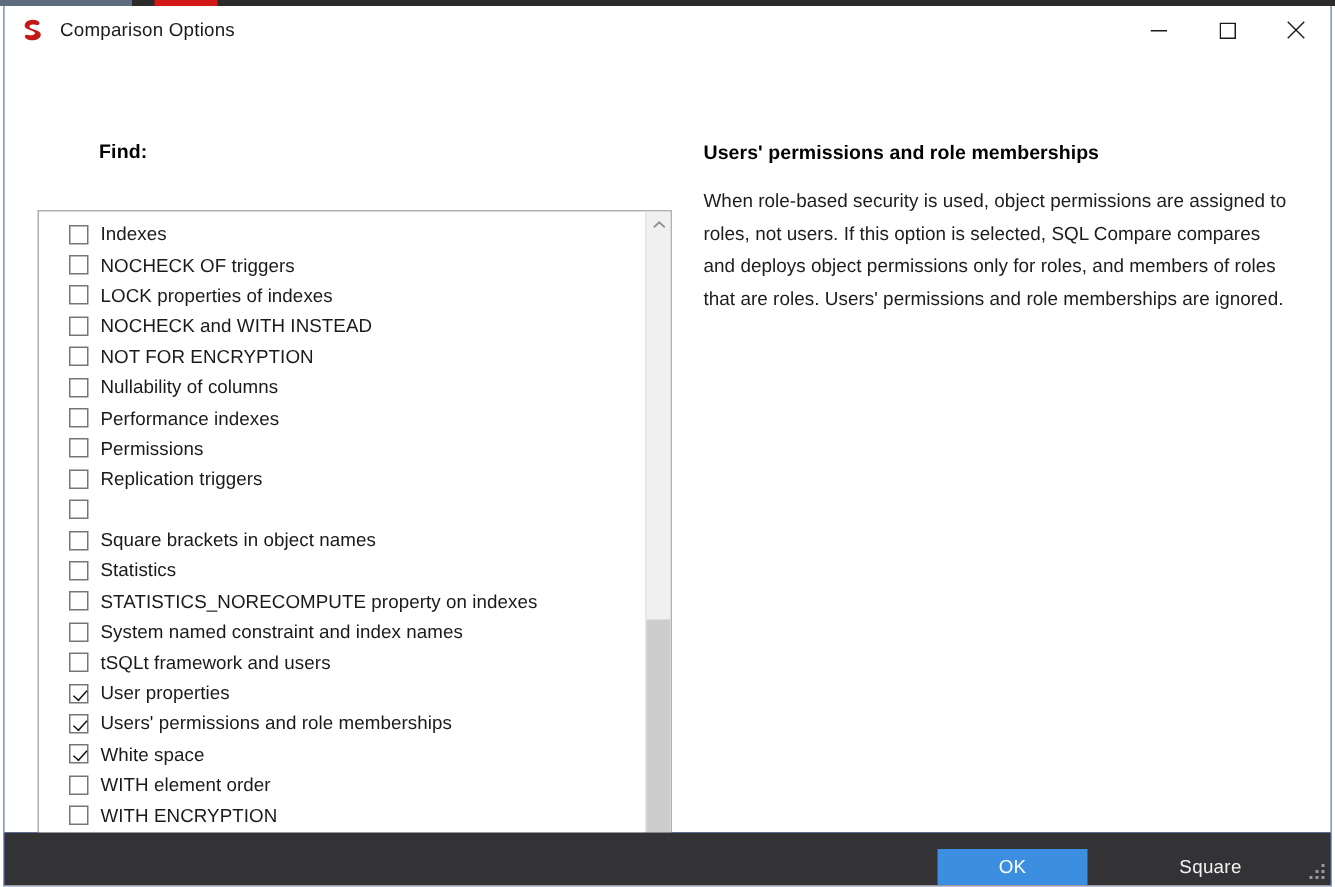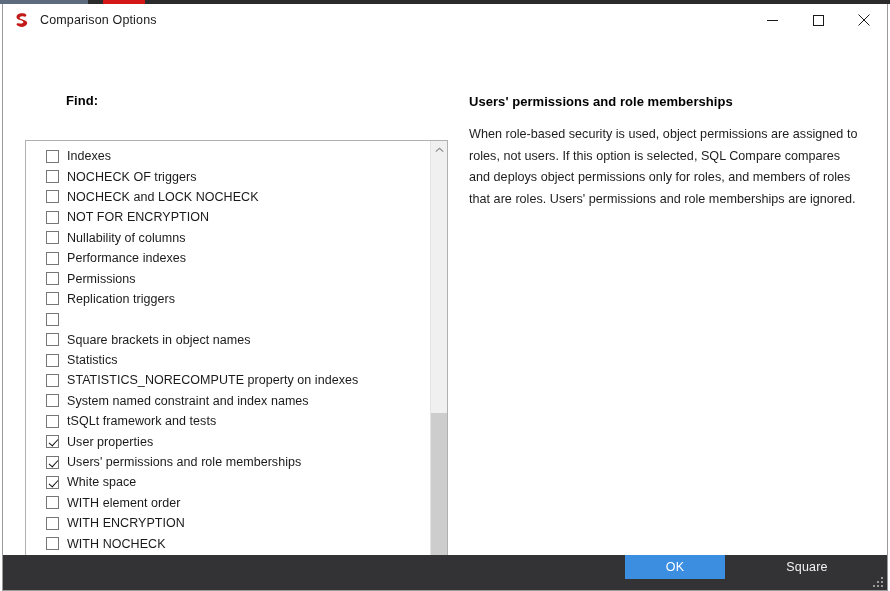--- a/index.html
+++ b/index.html
@@ -212,21 +212,21 @@
     letter-spacing: 0.02px;
   }
 
   
   #footer {
     height: 35px;
     min-height: 33px;
     background: #333336;
     position: relative;
     display: flex;
-    align-items: flex-start;
+    align-items: flex-end;
     justify-content: flex-end;
   }
   #ok-button {
     width: 100px;
     height: 24px;
     background: #3b8ee0;
     color: #ffffff;
     font-size: 12.5px;
     display: flex;
     align-items: center;
@@ -315,21 +315,25 @@
           <div class="opt-row">
             <span class="cb"></span>
             <span class="opt-label">Indexes</span>
           </div>
           <div class="opt-row">
             <span class="cb"></span>
             <span class="opt-label">NOCHECK OF triggers</span>
           </div>
           <div class="opt-row">
             <span class="cb"></span>
-            <span class="opt-label">NOCHECK and LOCK NOCHECK</span>
+            <span class="opt-label">LOCK properties of indexes</span>
+          </div>
+          <div class="opt-row">
+            <span class="cb"></span>
+            <span class="opt-label">NOCHECK and WITH INSTEAD</span>
           </div>
           <div class="opt-row">
             <span class="cb"></span>
             <span class="opt-label">NOT FOR ENCRYPTION</span>
           </div>
           <div class="opt-row">
             <span class="cb"></span>
             <span class="opt-label">Nullability of columns</span>
           </div>
           <div class="opt-row">
@@ -358,21 +362,21 @@
           <div class="opt-row">
             <span class="cb"></span>
             <span class="opt-label">STATISTICS_NORECOMPUTE property on indexes</span>
           </div>
           <div class="opt-row">
             <span class="cb"></span>
             <span class="opt-label">System named constraint and index names</span>
           </div>
           <div class="opt-row">
             <span class="cb"></span>
-            <span class="opt-label">tSQLt framework and tests</span>
+            <span class="opt-label">tSQLt framework and users</span>
           </div>
           <div class="opt-row">
             <span class="cb checked"></span>
             <span class="opt-label">User properties</span>
           </div>
           <div class="opt-row">
             <span class="cb checked"></span>
             <span class="opt-label">Users' permissions and role memberships</span>
           </div>
           <div class="opt-row">

